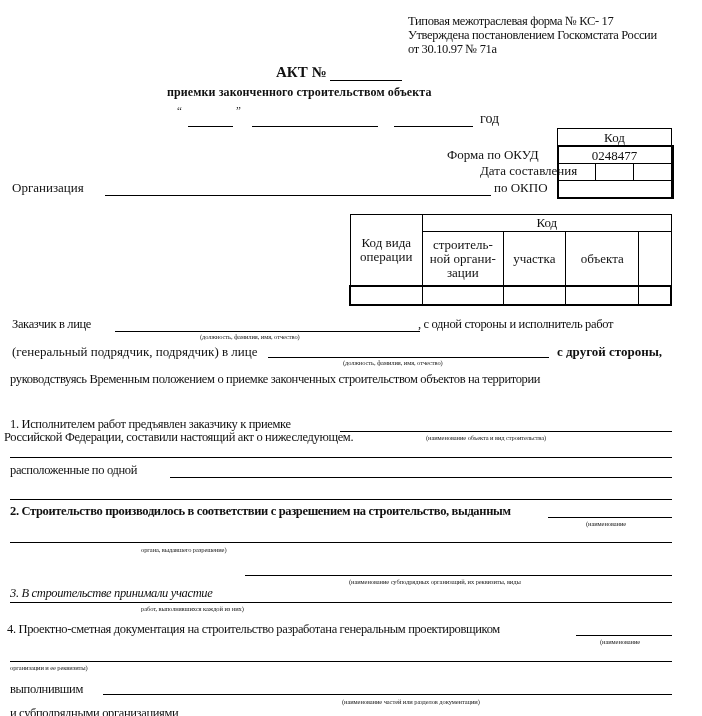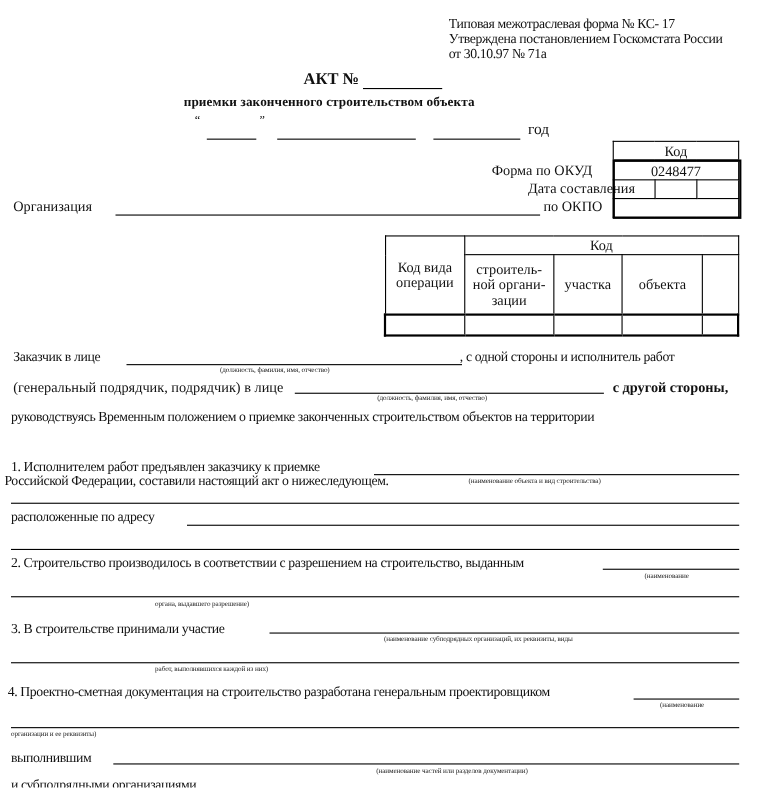--- a/index.html
+++ b/index.html
@@ -112,31 +112,31 @@
 <div class="abs t13" style="left:557px; top:344px;font-weight:bold;">с другой стороны,</div>
 
 <div class="abs t12 cond" style="left:10px; top:372px;">руководствуясь Временным положением о приемке законченных строительством объектов на территории</div>
 <div class="abs t12 cond" style="left:4px; top:386px;margin-top:44px;">Российской Федерации, составили настоящий акт о  нижеследующем.</div>
 
 <div class="abs t12 cond" style="left:10px; top:417px;">1. Исполнителем работ предъявлен заказчику к приемке</div>
 <div class="line" style="left:340px; top:431px; width:332px;"></div>
 <div class="abs cap" style="left:426px; top:434px;">(наименование объекта и вид строительства)</div>
 <div class="line" style="left:10px; top:457px; width:662px;"></div>
 
-<div class="abs t12 cond" style="left:10px; top:463px;">расположенные по адресу</div>
+<div class="abs t12 cond" style="left:10px; top:463px;">расположенные по одной</div>
 <div class="line" style="left:170px; top:477px; width:502px;"></div>
 <div class="line" style="left:10px; top:499px; width:662px;"></div>
 
-<div class="abs t12 cond" style="left:10px; top:504px;">2. Строительство производилось в соответствии с разрешением на строительство, выданным</div>
+<div class="abs t12 cond" style="left:10px; top:504px;font-weight:bold;">2. Строительство производилось в соответствии с разрешением на строительство, выданным</div>
 <div class="line" style="left:548px; top:517px; width:124px;"></div>
 <div class="abs cap" style="left:586px; top:520px;">(наименование</div>
 <div class="line" style="left:10px; top:542px; width:662px;"></div>
 <div class="abs cap" style="left:141px; top:546px;">органа, выдавшего разрешение)</div>
 
-<div class="abs t12 cond" style="left:10px; top:564px;">3. В  строительстве принимали участие</div>
+<div class="abs t12 cond" style="left:10px; top:586px;font-style:italic;">3. В  строительстве принимали участие</div>
 <div class="line" style="left:245px; top:575px; width:427px;"></div>
 <div class="abs cap" style="left:349px; top:578px;">(наименование субподрядных организаций, их реквизиты, виды</div>
 <div class="line" style="left:10px; top:602px; width:662px;"></div>
 <div class="abs cap" style="left:141px; top:605px;">работ, выполнявшихся каждой из них)</div>
 
 <div class="abs t12 cond" style="left:7px; top:622px;">4. Проектно-сметная документация на строительство разработана генеральным проектировщиком</div>
 <div class="line" style="left:576px; top:635px; width:96px;"></div>
 <div class="abs cap" style="left:600px; top:638px;">(наименование</div>
 <div class="line" style="left:10px; top:661px; width:662px;"></div>
 <div class="abs cap" style="left:10px; top:664px;">организации и ее реквизиты)</div>

